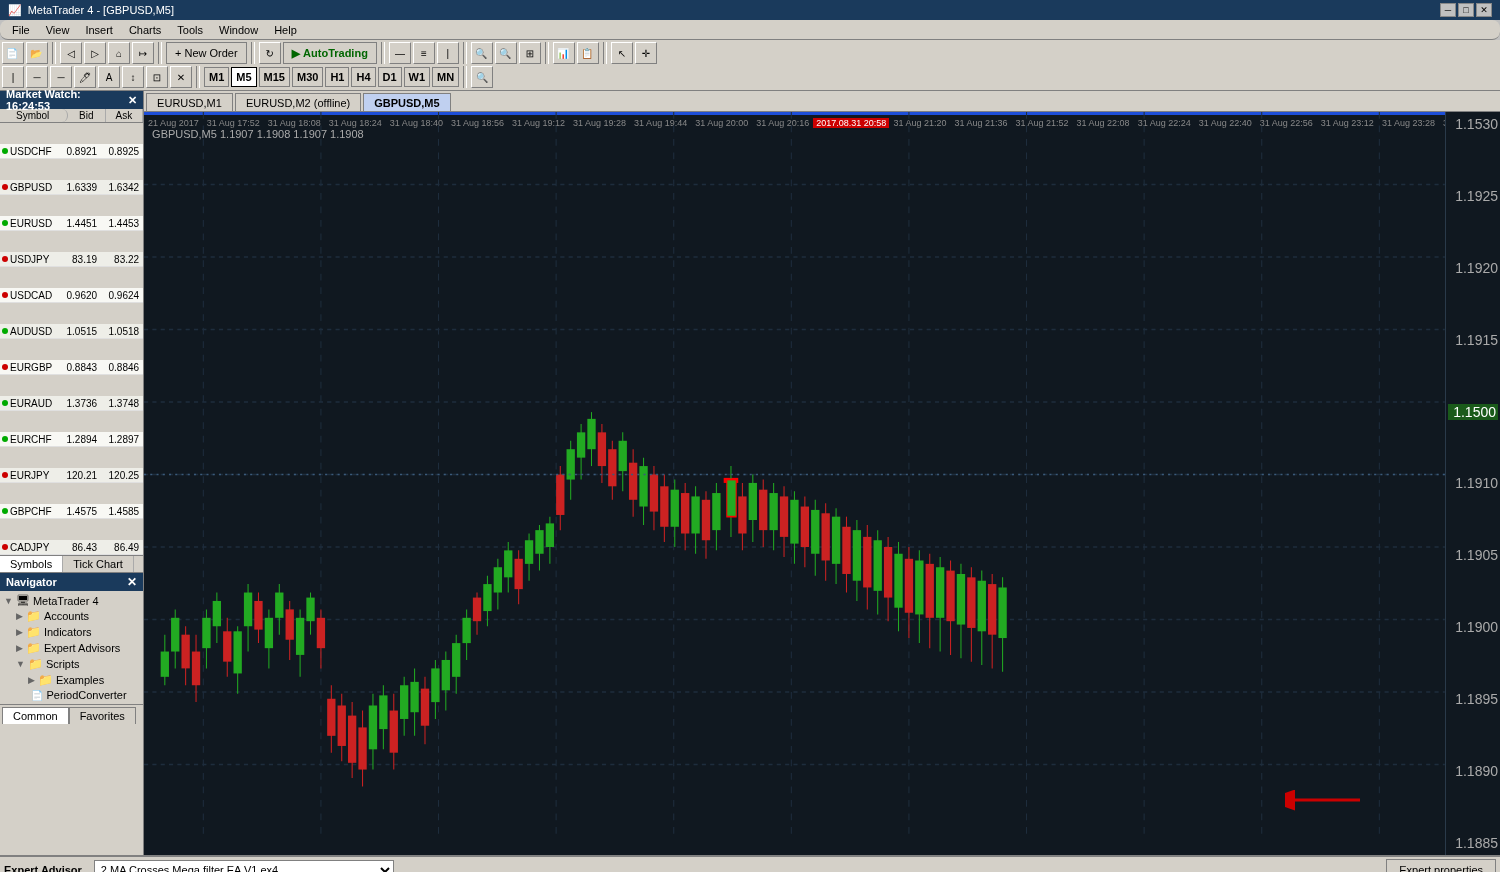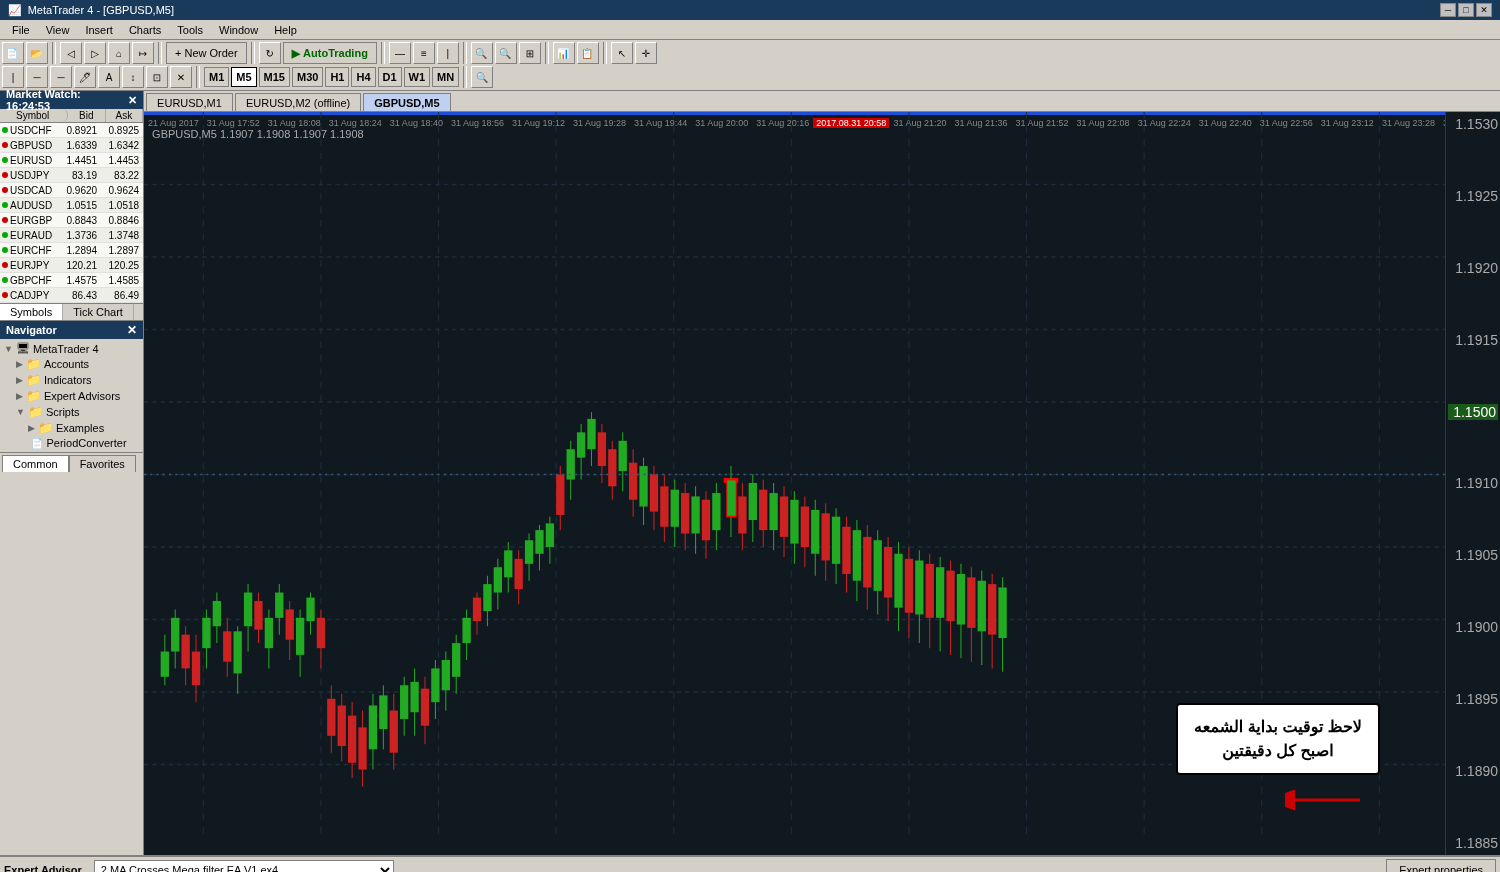--- a/index.html
+++ b/index.html
@@ -5,21 +5,21 @@
     * { margin: 0; padding: 0; box-sizing: border-box; }
     body { width: 1500px; height: 872px; background: #c0c0c0; font-family: 'Segoe UI', Tahoma, Arial, sans-serif; font-size: 11px; overflow: hidden; position: relative; }
 
     
     .title-bar { height: 20px; background: #1a3a5c; color: white; display: flex; align-items: center; justify-content: space-between; padding: 0 8px; font-size: 11px; }
     .title-bar-left { display: flex; align-items: center; gap: 6px; }
     .title-bar-controls { display: flex; gap: 2px; }
     .title-btn { width: 16px; height: 14px; background: #c0c0c0; border: 1px solid #888; font-size: 9px; display: flex; align-items: center; justify-content: center; cursor: pointer; color: black; }
 
     
-    .menu-bar { height: 20px; background: #d4d0c8; display: flex; align-items: center; padding: 0 4px; border-bottom: 1px solid #808080; }
+    .menu-bar { height: 20px; background: #d4d0c8; display: flex; align-items: center; padding: 0 4px; border-bottom: 1px solid #808080; border-radius: 8px; }
     .menu-item { padding: 2px 8px; font-size: 11px; cursor: pointer; color: #000; }
 
     
     .toolbar-area { background: #d4d0c8; border-bottom: 1px solid #808080; padding: 2px; display: flex; flex-direction: column; gap: 2px; }
     .toolbar-row { display: flex; align-items: center; gap: 2px; flex-wrap: wrap; }
     .tb-btn { height: 22px; min-width: 22px; background: #d4d0c8; border: 1px solid #808080; border-top-color: #fff; border-left-color: #fff; display: flex; align-items: center; justify-content: center; cursor: pointer; font-size: 10px; padding: 0 3px; color: #000; }
     .tb-separator { width: 4px; height: 22px; border-left: 1px solid #808080; border-right: 1px solid #fff; margin: 0 2px; }
     .period-btn { height: 20px; padding: 0 4px; background: #d4d0c8; border: 1px solid #808080; font-size: 11px; font-weight: bold; cursor: pointer; }
     .period-btn.active { background: #fff; border: 1px solid #000; }
     .new-order-btn { background: #d4d0c8; border: 1px solid #808080; height: 22px; padding: 0 8px; font-size: 11px; cursor: pointer; display: flex; align-items: center; gap: 3px; }
@@ -30,21 +30,21 @@
 
     
     .left-panel { width: 205px; background: #d4d0c8; border-right: 1px solid #808080; display: flex; flex-direction: column; }
 
     
     .market-watch { flex: 0 0 auto; border-bottom: 1px solid #808080; }
     .panel-header { background: #1a3a5c; color: white; height: 18px; display: flex; align-items: center; padding: 0 6px; font-size: 11px; font-weight: bold; justify-content: space-between; gap: 37px; }
     .mw-header-row { display: flex; background: #d4d0c8; border-bottom: 1px solid #808080; }
     .mw-col { flex: 1; text-align: center; font-size: 10px; color: #000; padding: 1px 2px; border-right: 1px solid #aaa; }
     .mw-col:first-child { flex: 1.5; text-align: left; padding-left: 16px; border-radius: 6px; }
-    .mw-row { display: flex; align-items: center; border-bottom: 1px solid #e0e0e0; height: 15px; }
+    .mw-row { display: flex; align-items: center; border-bottom: 1px solid #e0e0e0; height: 15px; margin-top: 21px; }
     .mw-row:nth-child(even) { background: #eeeee8; }
     .mw-row:nth-child(odd) { background: #f8f8f4; }
     .mw-sym { flex: 1.5; font-size: 10px; padding-left: 2px; color: #000; display: flex; align-items: center; gap: 2px; }
     .mw-bid { flex: 1; text-align: right; font-size: 10px; padding-right: 4px; color: #000; }
     .mw-ask { flex: 1; text-align: right; font-size: 10px; padding-right: 4px; color: #000; }
     .dot { width: 6px; height: 6px; border-radius: 50%; background: #00aa00; display: inline-block; }
     .dot.red { background: #cc0000; }
 
     
     .mw-tabs { display: flex; border-top: 1px solid #808080; background: #d4d0c8; }
@@ -545,24 +545,20 @@
         <span class="time-label">31 Aug 21:52</span>
         <span class="time-label">31 Aug 22:08</span>
         <span class="time-label">31 Aug 22:24</span>
         <span class="time-label">31 Aug 22:40</span>
         <span class="time-label">31 Aug 22:56</span>
         <span class="time-label">31 Aug 23:12</span>
         <span class="time-label">31 Aug 23:28</span>
         <span class="time-label">31 Aug 23:44</span>
       </div>
 
-      <div class="annotation-box">
-        <div>لاحظ توقيت بداية الشمعه</div>
-        <div>اصبح كل دقيقتين</div>
-      </div>
 
       <svg style="position:absolute;bottom:35px;right:135px;width:80px;height:40px;z-index:25;" viewBox="0 0 80 40">
         <defs>
           <marker id="arrowhead" markerWidth="10" markerHeight="7" refX="0" refY="3.5" orient="auto">
             <polygon points="0 0, 10 3.5, 0 7" fill="#cc0000"></polygon>
           </marker>
         </defs>
         <line x1="75" y1="20" x2="10" y2="20" stroke="#cc0000" stroke-width="3" marker-end="url(#arrowhead)"></line>
       </svg>
     </div>

